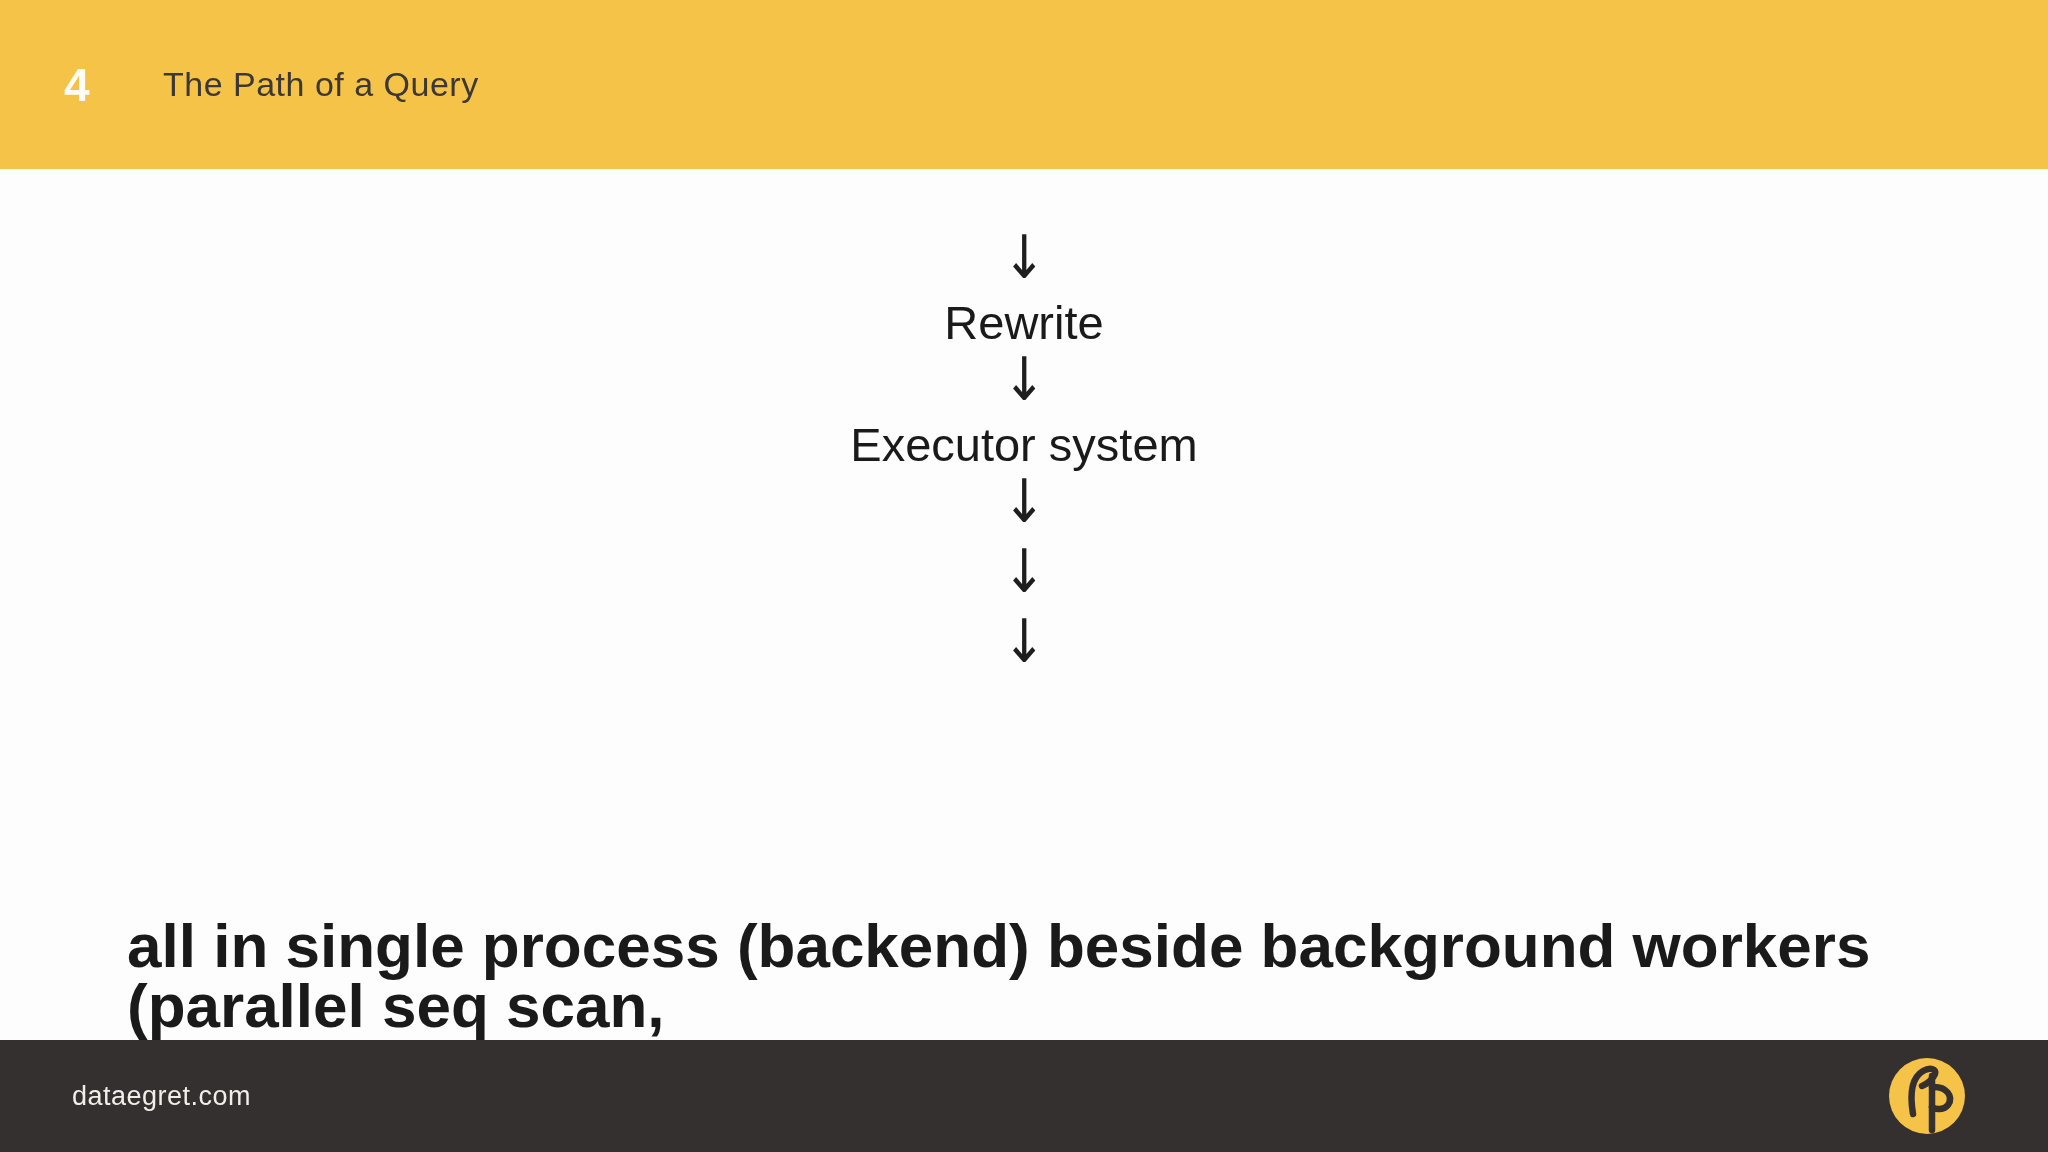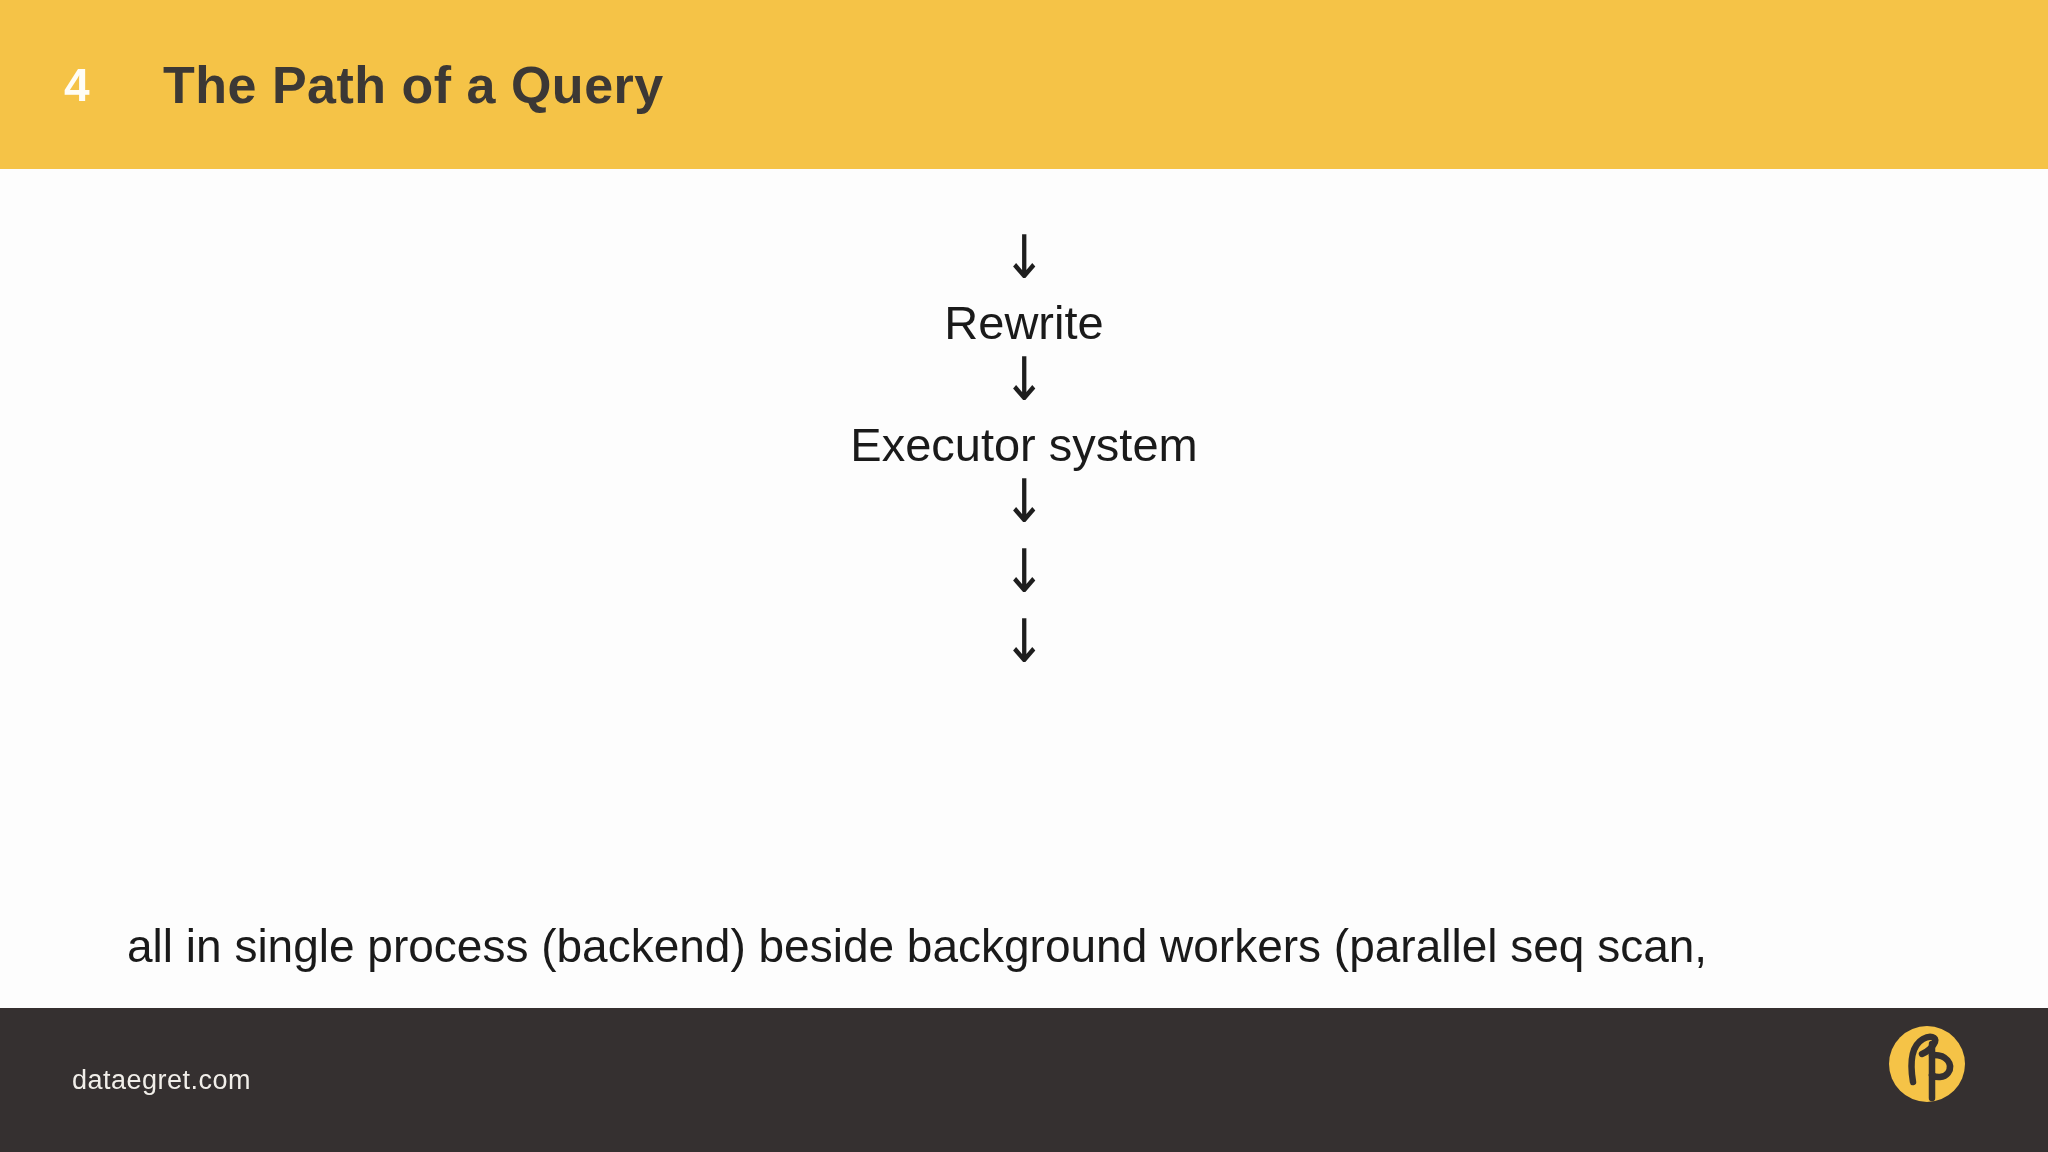--- a/index.html
+++ b/index.html
@@ -35,22 +35,22 @@
   }
   .slide-number {
     margin-left: 64px;
     font-size: 46px;
     font-weight: 700;
     color: var(--header-number, #FFFDF6);
     min-width: 44px;
   }
   .slide-title {
     margin-left: 55px;
-    font-size: 52px;
-    font-weight: 700;
+    font-size: 34px;
+    font-weight: 400;
     color: var(--header-text, #3C3835);
     letter-spacing: 0.5px;
   }
 
   
   .flow {
     position: absolute;
     top: 227px;
     left: 0;
     width: 2048px;
@@ -74,30 +74,31 @@
     font-family: "DejaVu Sans", "Liberation Sans", sans-serif;
     font-weight: 400;
   }
 
   
   .note {
     position: absolute;
     left: 127px;
     top: 916px;
     width: 1810px;
-    font-size: 46px;
+    font-size: 62px;
     line-height: 60px;
     color: var(--body-text, #1A1A1A);
+    font-weight: bold;
   }
 
   
   .footer {
     position: absolute;
     left: 0; right: 0; bottom: 0;
-    height: 144px;
+    height: 112px;
     background: var(--footer-bg, #353030);
   }
   .footer-url {
     position: absolute;
     left: 72px;
     top: 50%;
     transform: translateY(-50%);
     font-size: 27px;
     color: var(--footer-text, #F1EEE9);
     letter-spacing: 0.5px;

